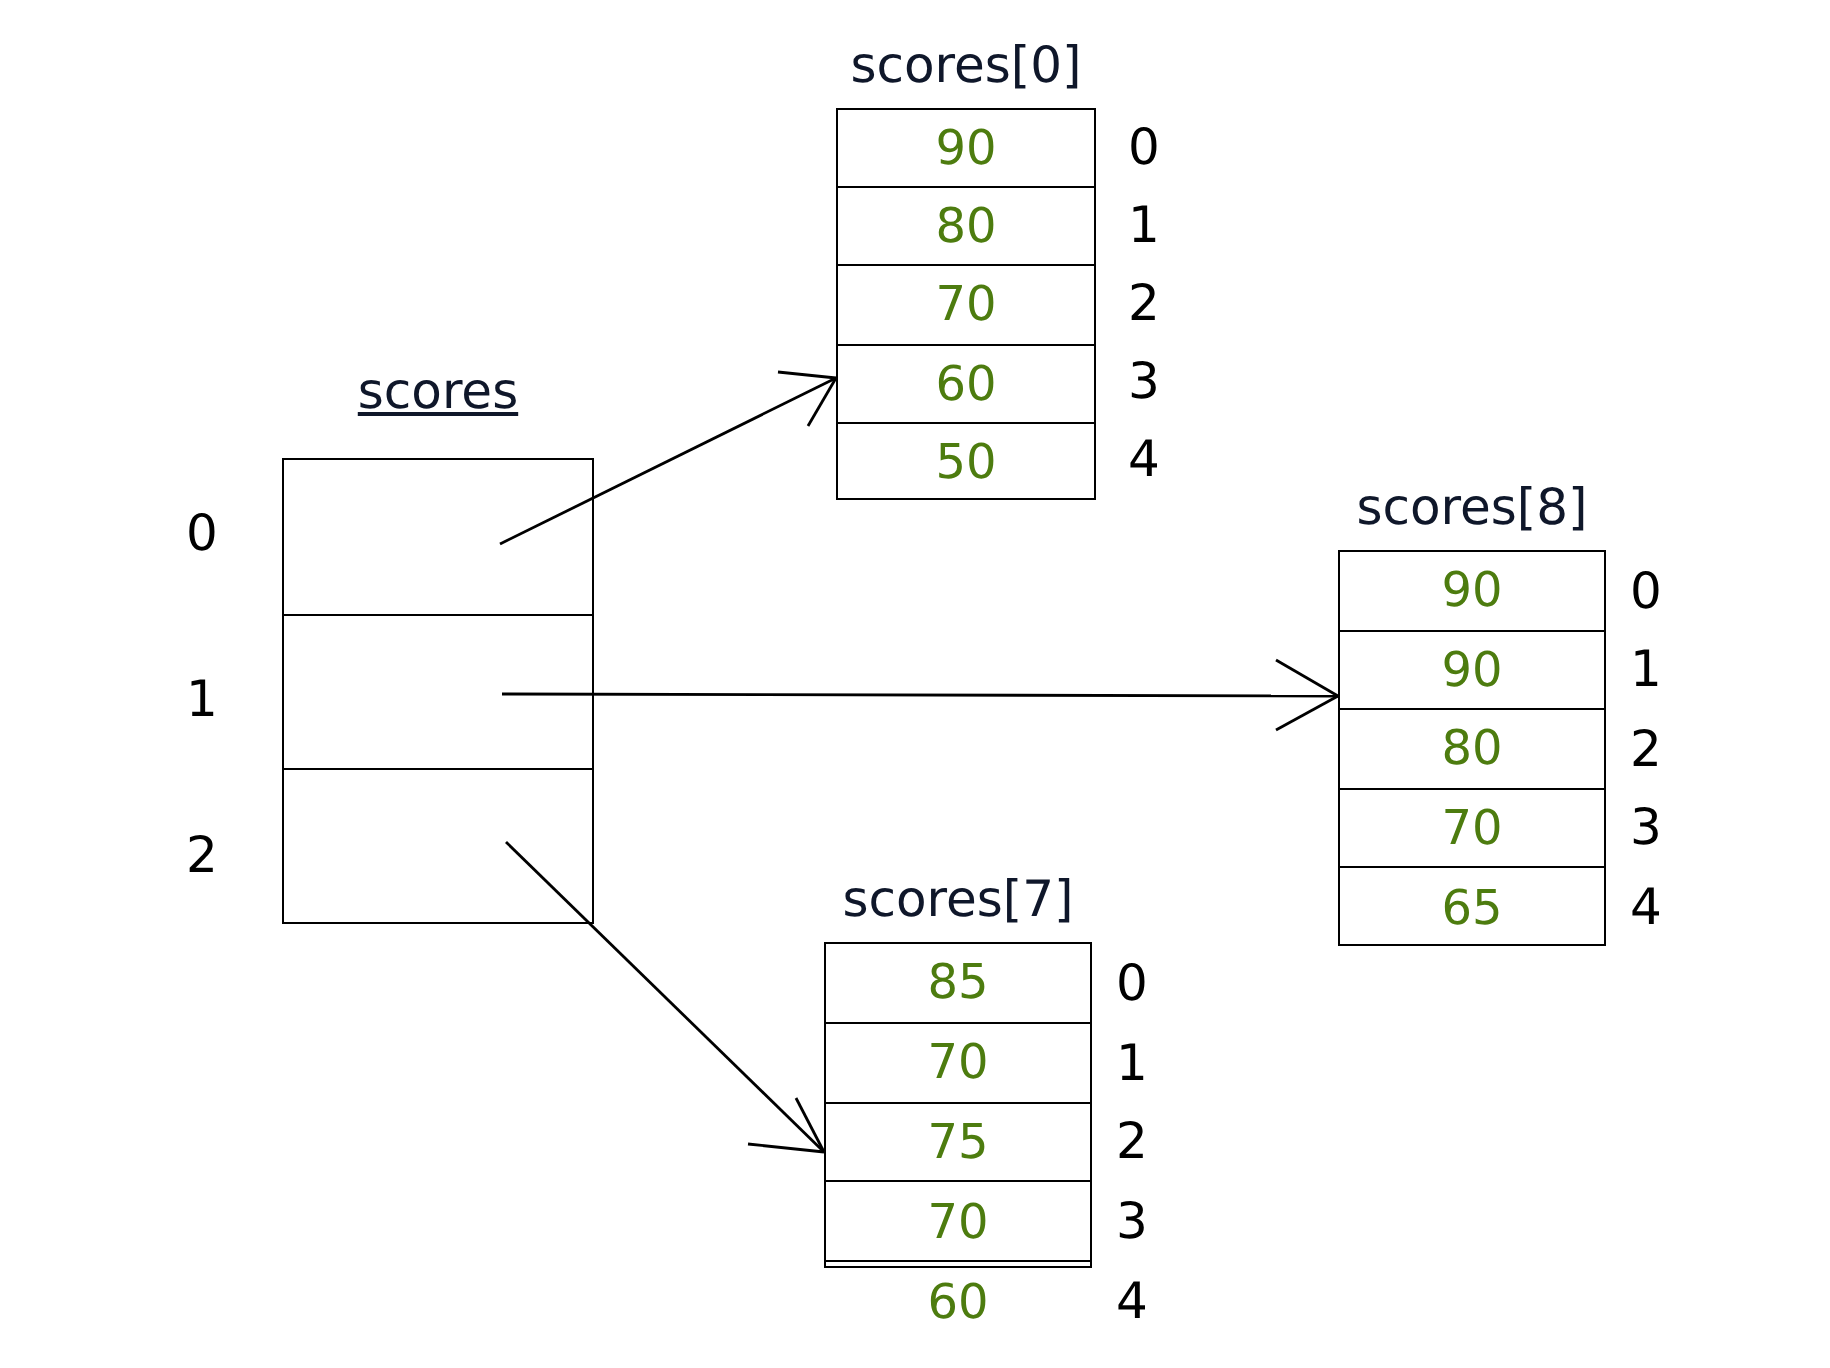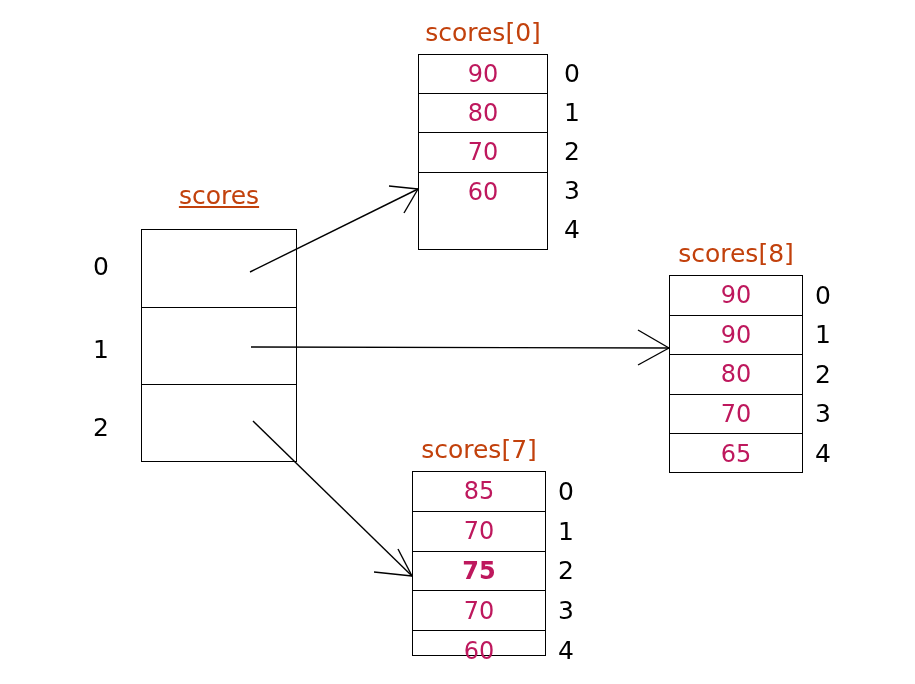--- a/index.html
+++ b/index.html
@@ -23,39 +23,39 @@
     width: 915px;
     height: 684px;
     pointer-events: none;
   }
   .array-group {
     position: absolute;
   }
   .array-title {
     position: absolute;
     font-size: 25px;
-    color: #c2410c;
+    color: #0f172a;
     white-space: nowrap;
     line-height: 1;
     text-align: center;
   }
   .array-box {
     position: absolute;
     border: 1.4px solid #000000;
     box-sizing: border-box;
     background: transparent;
   }
   .array-cell {
     box-sizing: border-box;
     border-bottom: 1.4px solid #000000;
     display: flex;
     align-items: center;
     justify-content: center;
     font-size: 24px;
-    color: #be185d;
+    color: #4d7c0f;
     background: transparent;
   }
   .array-cell:last-child {
     border-bottom: none;
   }
   .index-label {
     position: absolute;
     font-size: 25px;
     color: #000000;
     line-height: 1;
@@ -104,20 +104,21 @@
   </div>
 
   <div class="array-group">
     <div class="array-title" style="left:418px; top:20px; width:130px;">scores[0]</div>
 
     <div class="array-box" style="left:418px; top:54px; width:130px; height:196px;">
       <div class="array-cell" style="height:39.2px;">90</div>
       <div class="array-cell" style="height:39.2px;">80</div>
       <div class="array-cell" style="height:39.2px;">70</div>
       <div class="array-cell" style="height:39.2px;">60</div>
+      <div class="array-cell" style="height:39.2px;">50</div>
     </div>
 
     <div class="index-label" style="left:564px; top:61px;">0</div>
     <div class="index-label" style="left:564px; top:100px;">1</div>
     <div class="index-label" style="left:564px; top:139px;">2</div>
     <div class="index-label" style="left:564px; top:178px;">3</div>
     <div class="index-label" style="left:564px; top:217px;">4</div>
   </div>
 
   <div class="array-group">
@@ -134,24 +135,24 @@
     <div class="index-label" style="left:815px; top:283px;">0</div>
     <div class="index-label" style="left:815px; top:322px;">1</div>
     <div class="index-label" style="left:815px; top:362px;">2</div>
     <div class="index-label" style="left:815px; top:401px;">3</div>
     <div class="index-label" style="left:815px; top:441px;">4</div>
   </div>
 
   <div class="array-group">
     <div class="array-title" style="left:412px; top:437px; width:134px;">scores[7]</div>
 
-    <div class="array-box" style="left:412px; top:471px; width:134px; height:185px;">
+    <div class="array-box" style="left:412px; top:471px; width:134px; height:163px;">
       <div class="array-cell" style="height:39.8px;">85</div>
       <div class="array-cell" style="height:39.8px;">70</div>
-      <div class="array-cell" style="height:39.8px;font-weight:bold;">75</div>
+      <div class="array-cell" style="height:39.8px;">75</div>
       <div class="array-cell" style="height:39.8px;">70</div>
       <div class="array-cell" style="height:39.8px;">60</div>
     </div>
 
     <div class="index-label" style="left:558px; top:479px;">0</div>
     <div class="index-label" style="left:558px; top:519px;">1</div>
     <div class="index-label" style="left:558px; top:558px;">2</div>
     <div class="index-label" style="left:558px; top:598px;">3</div>
     <div class="index-label" style="left:558px; top:638px;">4</div>
   </div>

